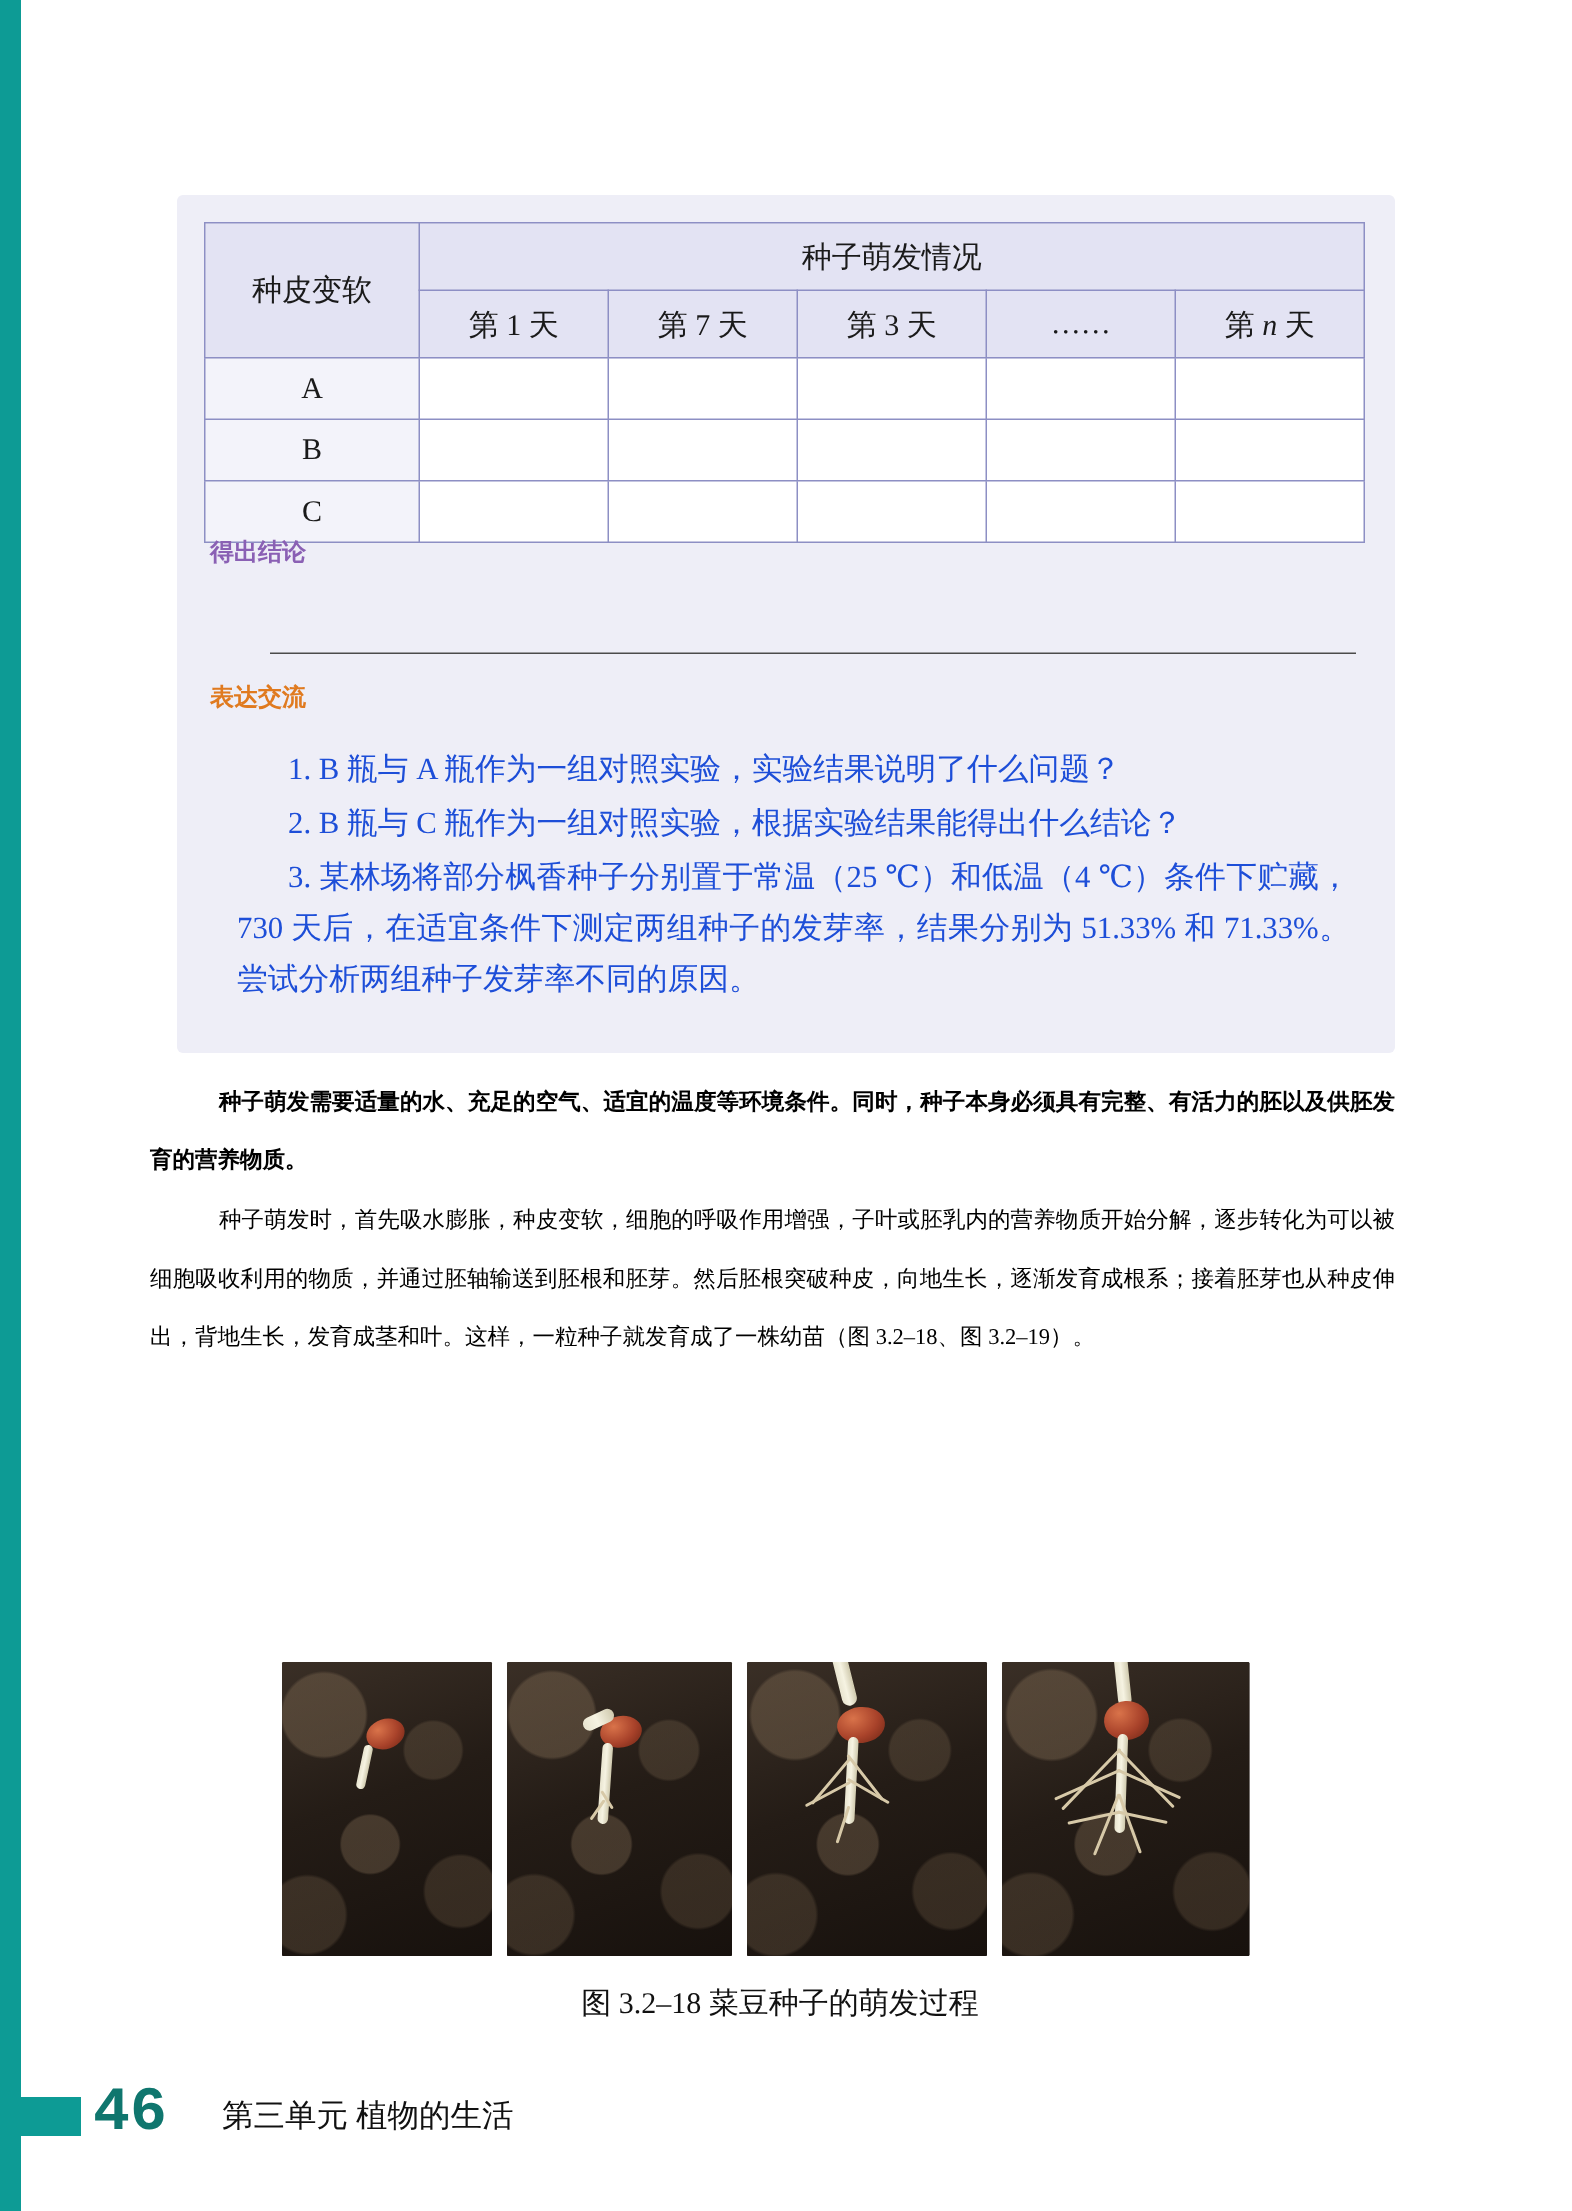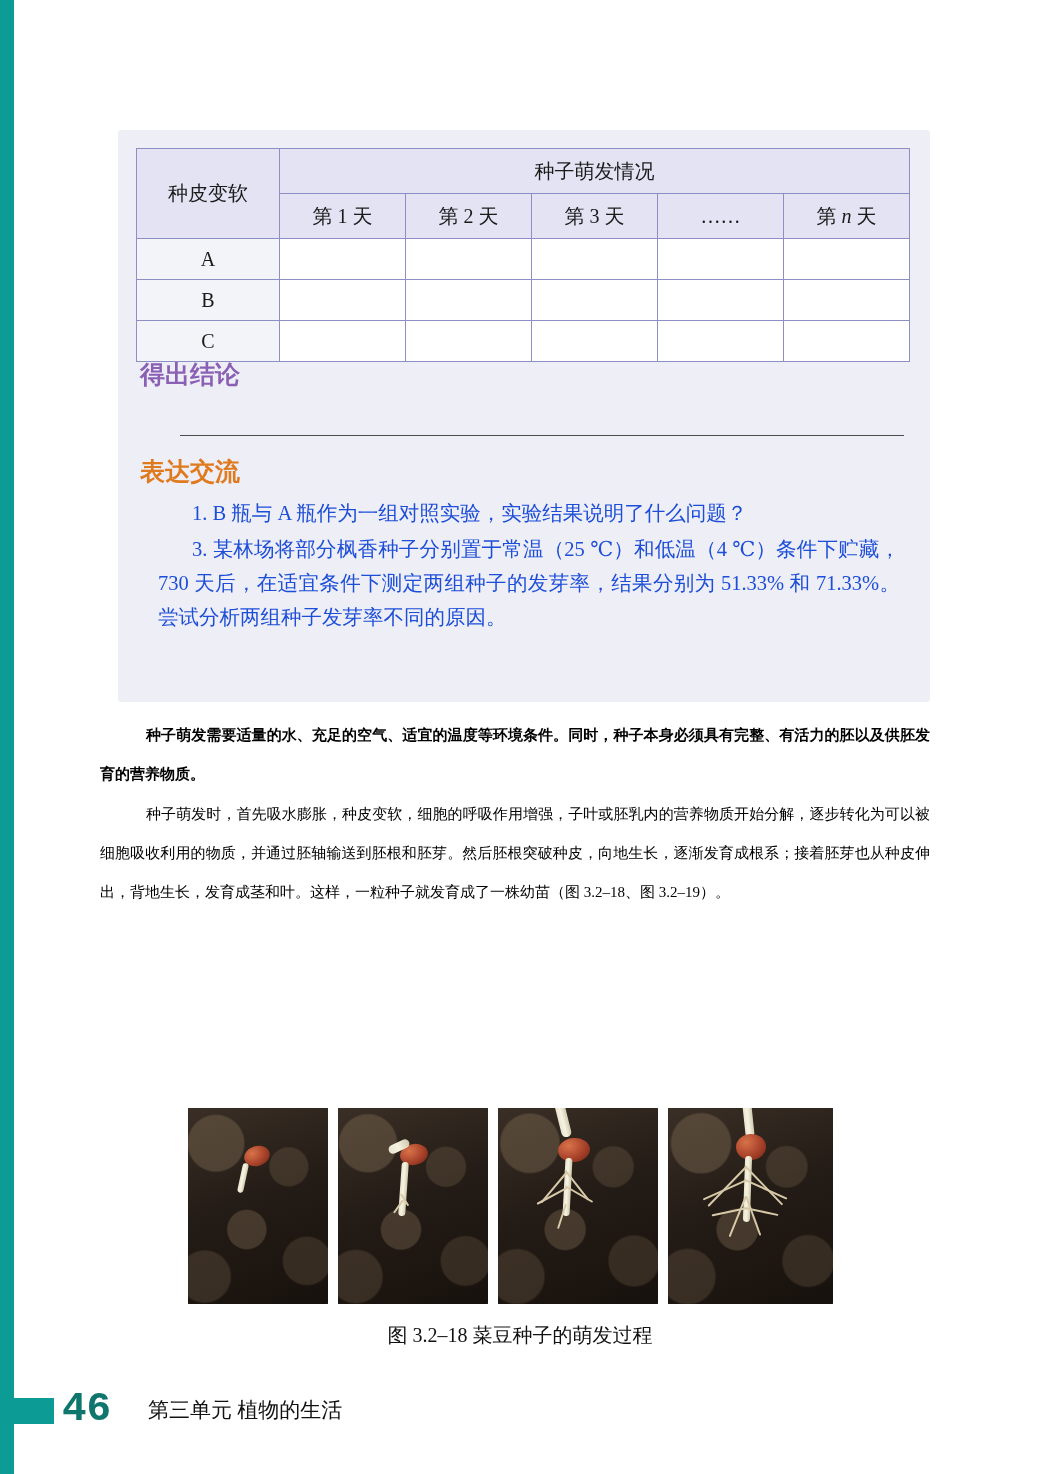--- a/index.html
+++ b/index.html
@@ -76,21 +76,21 @@
     font-size: 20px;
   }
   .hdr-device { width: 140px; }
 
   
   .sec-head {
     position: absolute;
     left: 22px;
     font-family: "Liberation Sans", sans-serif;
     font-weight: bold;
-    font-size: 25px;
+    font-size: 16px;
     color: #8a60b4;
     text-align: right;
   }
   .sec-head.orange {
     color: #e07a1f;
     font-family: Liberation Mono, monospace;
   }
   .rule {
     position: absolute;
     left: 62px;
@@ -231,21 +231,21 @@
 
     <div class="tbl-wrap">
       <table class="exp">
         <thead>
           <tr>
             <th class="hdr-device" rowspan="2">种皮变软</th>
             <th colspan="5">种子萌发情况</th>
           </tr>
           <tr>
             <th>第 1 天</th>
-            <th>第 2 天</th>
+            <th>第 7 天</th>
             <th>第 3 天</th>
             <th>……</th>
             <th>第 <span class="italic-n">n</span> 天</th>
           </tr>
         </thead>
         <tbody>
           <tr>
             <td class="rowlbl">A</td>
             <td></td>
             <td></td>
@@ -274,20 +274,21 @@
     </div>
 
     <div class="sec-head" style="top:228px;">得出结论</div>
 
     <div class="rule" style="top:305px;"></div>
 
     <div class="sec-head orange" style="top:325px;">表达交流</div>
 
     <div class="qlist" style="top:366px;">
       <p class="q">1. B 瓶与 A 瓶作为一组对照实验，实验结果说明了什么问题？</p>
+      <p class="q">2. B 瓶与 C 瓶作为一组对照实验，根据实验结果能得出什么结论？</p>
       <p class="q multiline">3. 某林场将部分枫香种子分别置于常温（25 ℃）和低温（4 ℃）条件下贮藏，730 天后，在适宜条件下测定两组种子的发芽率，结果分别为 51.33% 和 71.33%。尝试分析两组种子发芽率不同的原因。</p>
     </div>
   </div>
 
   <div class="body-text" style="top:716px;">
     <p class="bold">种子萌发需要适量的水、充足的空气、适宜的温度等环境条件。同时，种子本身必须具有完整、有活力的胚以及供胚发育的营养物质。</p>
   </div>
 
   <div class="body-text" style="top:795px;">
     <p>种子萌发时，首先吸水膨胀，种皮变软，细胞的呼吸作用增强，子叶或胚乳内的营养物质开始分解，逐步转化为可以被细胞吸收利用的物质，并通过胚轴输送到胚根和胚芽。然后胚根突破种皮，向地生长，逐渐发育成根系；接着胚芽也从种皮伸出，背地生长，发育成茎和叶。这样，一粒种子就发育成了一株幼苗（图 3.2–18、图 3.2–19）。</p>

